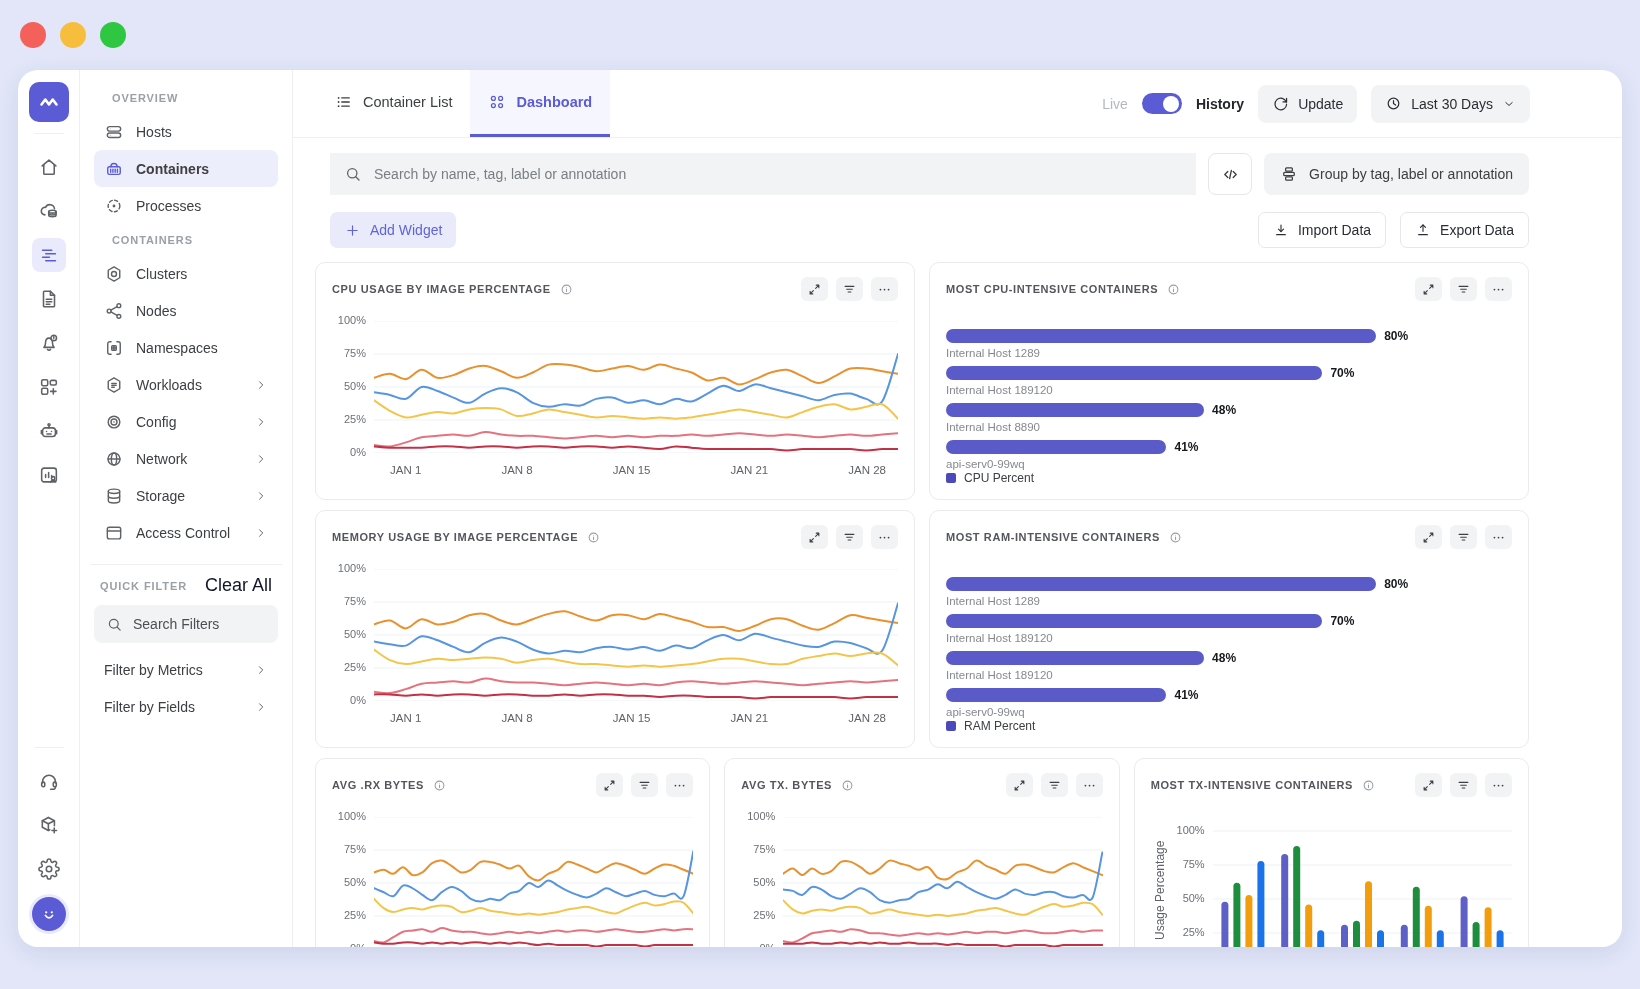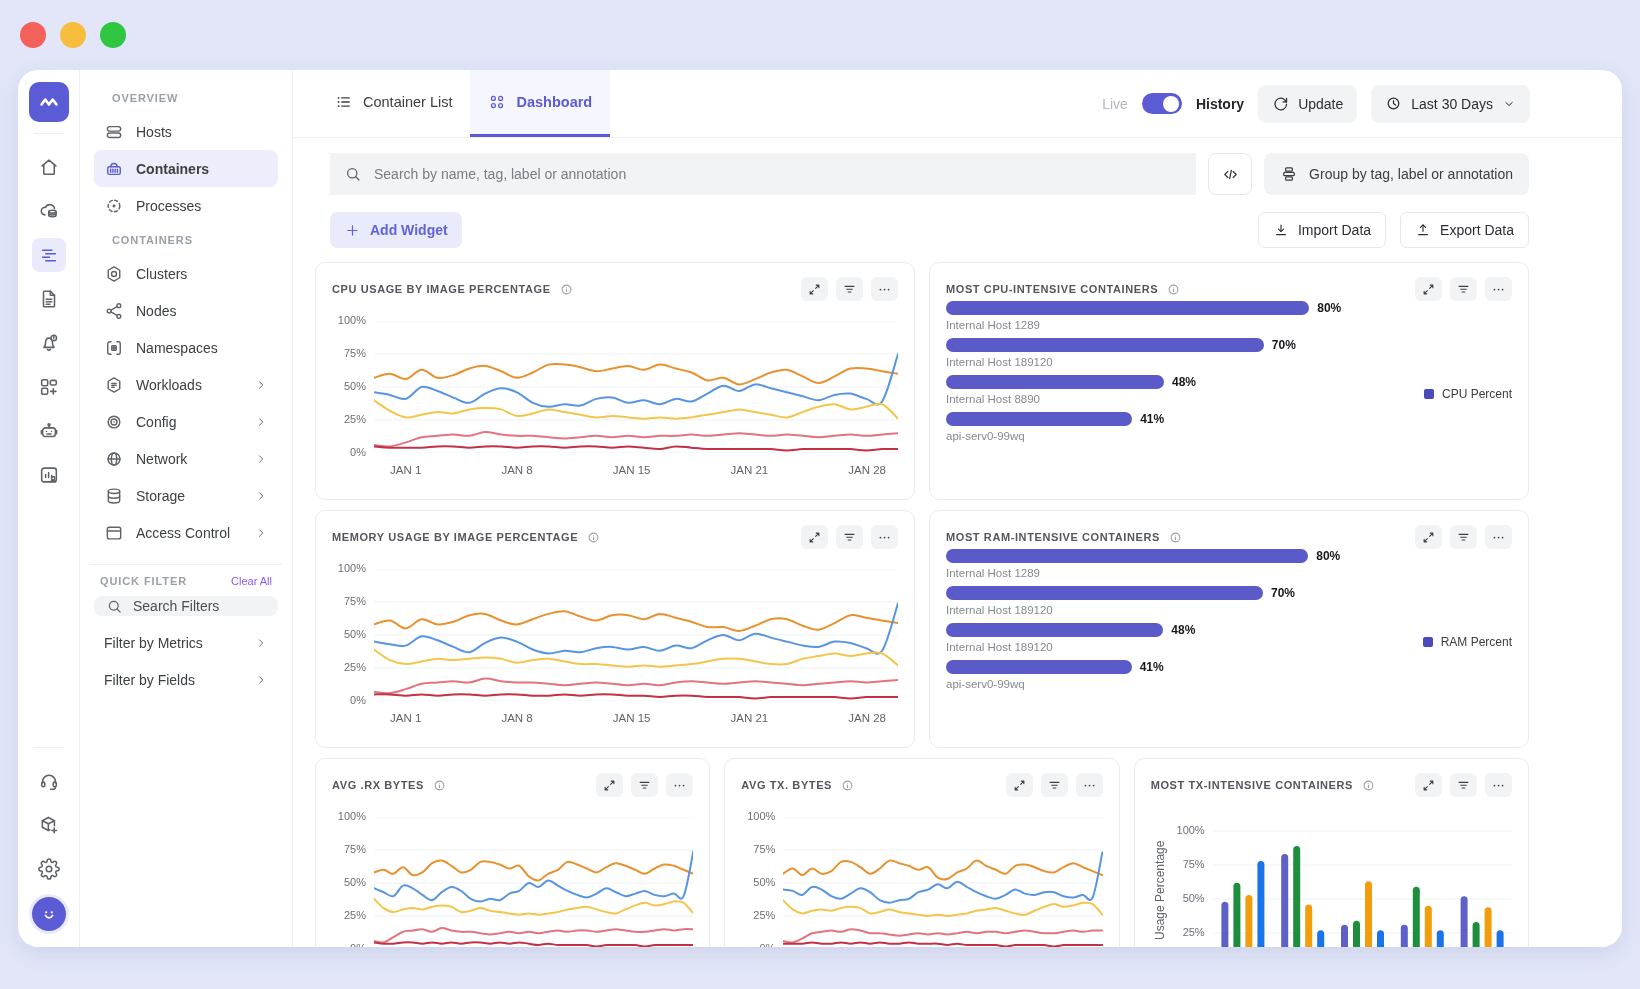--- a/index.html
+++ b/index.html
@@ -26,22 +26,22 @@
   
   .nav{width:213px;flex:none;border-right:1px solid #EDEFF3;padding:12px 14px 0;overflow:hidden}
   .sec-label{font-size:11px;font-weight:bold;color:#9AA0A6;letter-spacing:.9px;margin:10px 18px 9px}
   .nav-item{height:37px;border-radius:8px;display:flex;align-items:center;gap:12px;padding:0 10px;font-size:14px;color:#3C4043;cursor:pointer}
   .nav-item .nicon{width:20px;height:20px;color:#5F6368;flex:none}
   .nav-item.active{background:#ECEEFB;color:#404040;font-weight:bold}
   .nav-item.active .nicon{color:#5B5BD6}
   .nav-item .chev{margin-left:auto;color:#5F6368}
   .nav-div{height:1px;background:#EDEFF3;margin:13px -4px 2px}
   .qf-head{display:flex;align-items:center;justify-content:space-between;margin:10px 6px 9px}
-  .clear{font-size:11px;color:#8b5cf6;cursor:pointer}
-  .qf-search{height:20px;background:#F1F3F4;border-radius:8px;display:flex;align-items:center;gap:10px;padding:0 12px;color:#5F6368;margin-bottom:8px}
+  .clear{font-size:18px;color:#0f172a;cursor:pointer}
+  .qf-search{height:38px;background:#F1F3F4;border-radius:8px;display:flex;align-items:center;gap:10px;padding:0 12px;color:#5F6368;margin-bottom:8px}
   .qf-search input{flex:1;min-width:0;border:none;background:transparent;outline:none;font-size:14px;color:#3C4043;font-family:inherit}
   .qf-search input::placeholder{color:#4b4f54}
 
   
   .main{flex:1;min-width:0;display:flex;flex-direction:column}
   .topbar{height:68px;flex:none;border-bottom:1px solid #EDEFF3;display:flex;align-items:stretch;padding:0 92px 0 24px}
   .tab{display:flex;align-items:center;gap:10px;padding:0 18px;font-size:14.5px;font-weight:500;color:#3C4043;cursor:pointer;border-bottom:3px solid transparent}
   .tab.active{color:#5B5BD6;font-weight:bold;background:#F6F7FE;border-bottom-color:#5B5BD6}
   .tb-right{margin-left:auto;display:flex;align-items:center;gap:14px}
   .live{font-size:14px;color:#B4B8BF}
@@ -53,21 +53,21 @@
 
   .search-row{display:flex;gap:12px;margin:15px 93px 0 37px;height:42px;flex:none}
   .search-box{flex:1;min-width:0;background:#F1F3F4;border-radius:1px;display:flex;align-items:center;gap:12px;padding:0 14px;color:#5F6368}
   .search-box input{flex:1;min-width:0;border:none;background:transparent;outline:none;font-size:14px;color:#3C4043;font-family:inherit}
   .search-box input::placeholder{color:#797e84}
   .code-btn{width:44px;flex:none;border:1px solid #E4E7EB;background:#fff;border-radius:8px;display:flex;align-items:center;justify-content:center;color:#3C4043;cursor:pointer}
   .group-btn{flex:none;background:#F1F3F4;border:none;border-radius:8px;display:flex;align-items:center;gap:11px;padding:0 16px;font-size:14px;color:#3C4043;cursor:pointer;font-family:inherit}
 
   .actions-row{display:flex;align-items:center;margin:17px 93px 0 37px;height:36px;flex:none}
   .add-widget{height:36px;background:#E9EBFB;border:none;border-radius:7px;display:flex;align-items:center;gap:9px;padding:0 14px;
-              font-size:14px;font-weight:700;color:#5F64D8;cursor:pointer;font-family:inherit}
+              font-size:14px;font-weight:400;color:#5F64D8;cursor:pointer;font-family:inherit}
   .act-right{margin-left:auto;display:flex;gap:14px}
   .btn-outline{height:36px;background:#fff;border:1px solid #E4E7EB;border-radius:7px;display:flex;align-items:center;gap:9px;padding:0 14px;
                font-size:14px;font-weight:500;color:#2B2E33;cursor:pointer;font-family:inherit}
 
   
   .grid{display:grid;grid-template-columns:repeat(6,1fr);column-gap:14px;row-gap:10px;padding:14px 93px 0 22px}
   .card{grid-column:span 3;height:238px;background:#fff;border:1px solid #E9EBEF;border-radius:10px;padding:14px 16px;display:flex;flex-direction:column}
   .card.third{grid-column:span 2}
   .card-head{display:flex;align-items:center;gap:8px;flex:none}
   .card-title{font-size:11px;font-weight:bold;color:#53565C;letter-spacing:.6px}
@@ -76,21 +76,21 @@
   .tool{width:27px;height:24px;background:#F2F3F5;border:none;border-radius:6px;display:flex;align-items:center;justify-content:center;color:#3C4043;cursor:pointer}
   .card-body{flex:1;min-height:0;margin-top:12px}
 
   
   .lc-plot{position:relative;margin-left:42px;height:132px;margin-top:8px}
   .lc-plot svg{position:absolute;inset:0;width:100%;height:100%}
   .ylab{position:absolute;right:calc(100% + 8px);font-size:11px;color:#6B7075;white-space:nowrap}
   .xlabs{display:flex;justify-content:space-between;margin-left:42px;padding:11px 12px 0 16px;font-size:11.5px;color:#5F6368}
 
   
-  .card-body.hbar{display:flex;flex-direction:row;margin-top:0}
+  .card-body.hbar{display:flex;flex-direction:column;margin-top:28px}
   .hb-list{flex:1;min-height:0}
   .hb-line{display:flex;align-items:center;gap:8px}
   .hb-bar{height:14px;border-radius:7px;flex:none}
   .hb-pct{font-size:12px;font-weight:bold;color:#17191D}
   .hb-name{font-size:11.5px;color:#85898F;margin:4px 0 7px}
   .legend{display:flex;align-items:center;gap:8px;font-size:12px;color:#3C4043;flex:none;margin-top:2px}
   .legend-swatch{width:10px;height:10px;border-radius:2px;flex:none}
 
   
   .gb{display:flex;height:100%}

